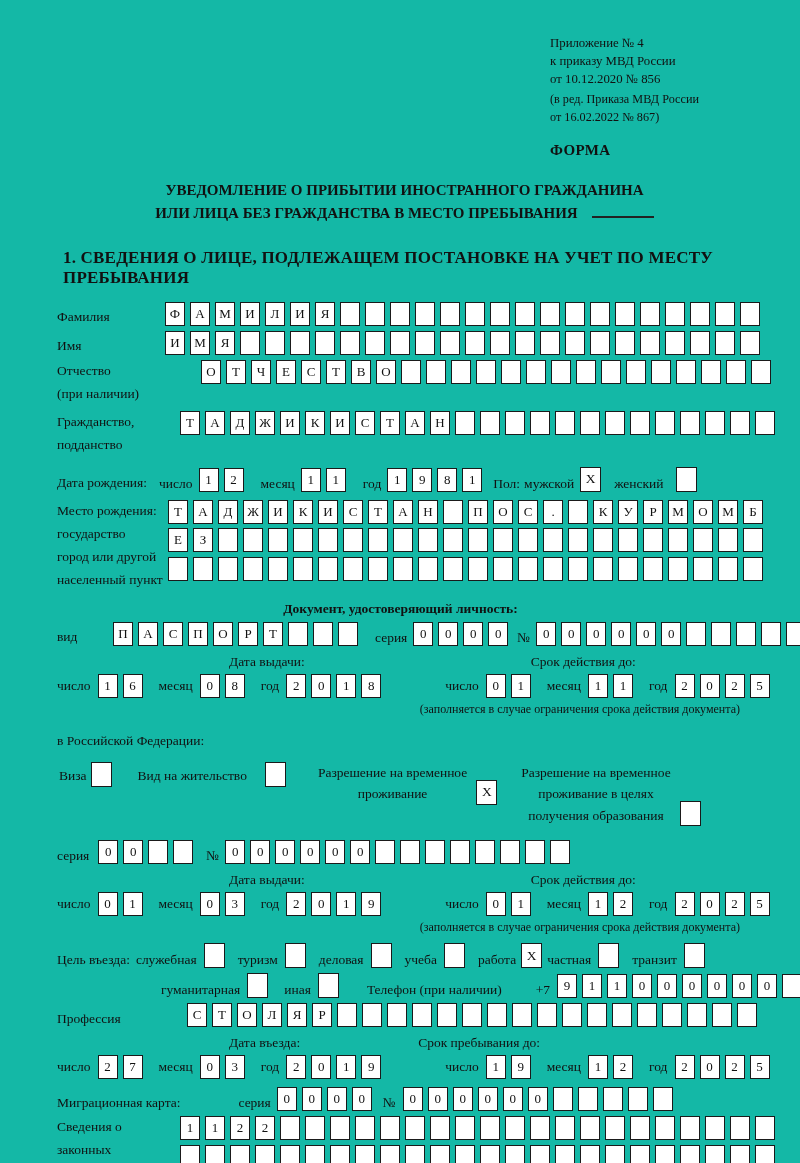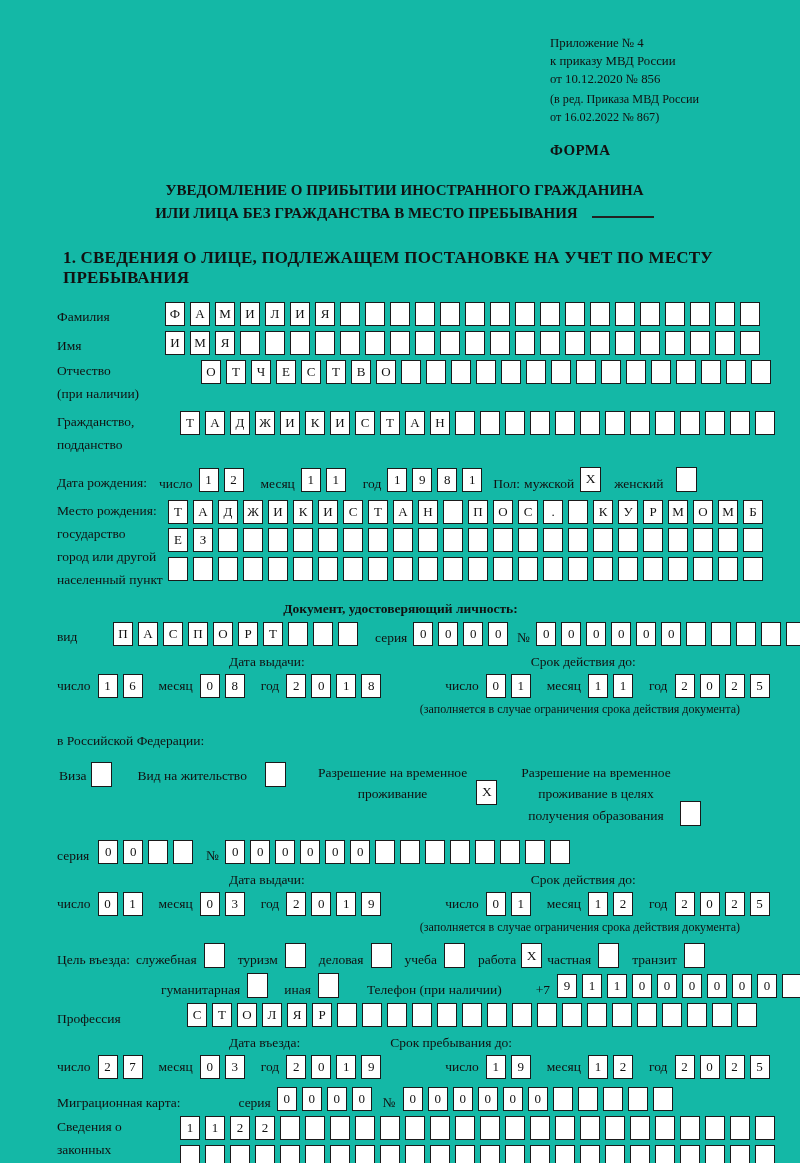--- a/index.html
+++ b/index.html
@@ -33,21 +33,21 @@
   .stack .cells{margin-top:0;}
   .stack .cells + .cells{margin-top:4.5px;}
   .mt10{margin-top:10px}.mt14{margin-top:14px}.mt8{margin-top:8px}
   .sub{margin:0 6px 0 12px;flex:0 0 auto;}
   .sub-first{margin-left:0;}
   .center-bold{text-align:center;font-weight:bold;font-size:13.5px;margin-top:9px;margin-left:-20px;}
   
   .dual{display:flex;margin-top:8px;}
   .dual .l1{margin-left:172px;}
   .dual .l2{margin-left:226px;}
-  .dual.dual3 .l2{margin-left:90px;}
+  .dual.dual3 .l2{margin-left:118px;}
   .daterow{display:flex;align-items:center;margin-top:4px;}
   .grp{display:flex;align-items:center;}
   .grp .dl{margin-right:7px;}
   .grp .gap{margin-left:11px;}
   .grp2{margin-left:59px;}
   .note-right{text-align:right;font-size:12px;margin-top:4px;padding-right:24px;}
   .intro{margin-top:12px;line-height:1.85;}
   
   .options-row{margin-top:8px;align-items:flex-start;}
   .opt{display:flex;align-items:flex-end;}

